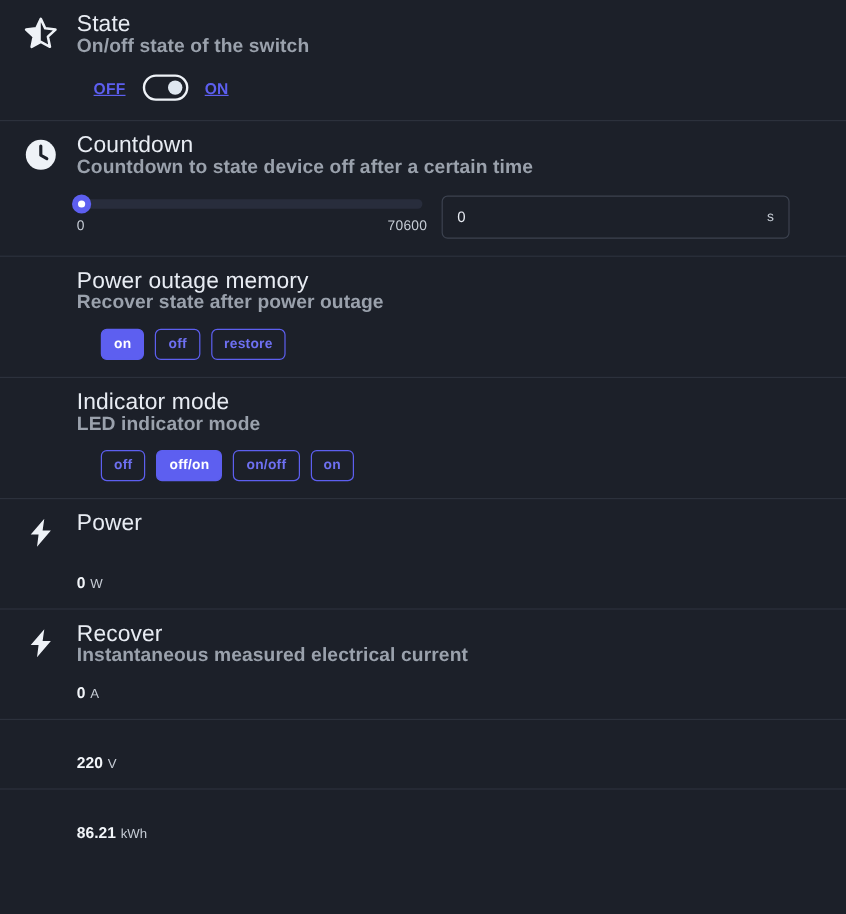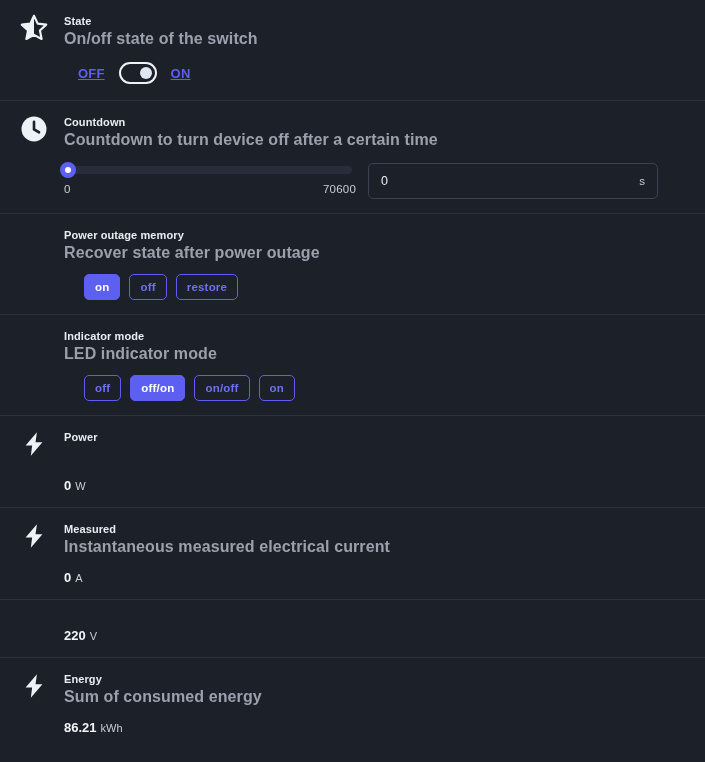--- a/index.html
+++ b/index.html
@@ -33,23 +33,23 @@
     min-width: 36px;
     height: 36px;
     display: flex;
     align-items: center;
     justify-content: center;
     margin-top: -2px;
   }
   .icon-slot.blank { width: 36px; min-width: 36px; }
   .titles { padding-top: 1px; }
   .sec-title {
-    font-size: 11px;
+    font-size: 19px;
     color: #e8ecf3;
-    font-weight: 700;
+    font-weight: 400;
     line-height: 16px;
     letter-spacing: .1px;
   }
   .sec-desc {
     font-size: 16px;
     color: #9aa1ac;
     font-weight: bold;
     line-height: 15px;
     margin-top: 2px;
     letter-spacing: .1px;
@@ -244,21 +244,21 @@
   <div class="section">
     <div class="sec-head">
       <div class="icon-slot">
         <svg width="30" height="30" viewBox="0 0 24 24">
           <circle cx="12" cy="12" r="10" fill="#eef2f7"></circle>
           <path d="M12 6.2v6.1l4 2.3" fill="none" stroke="#1c2029" stroke-width="2.1" stroke-linecap="round" stroke-linejoin="round"></path>
         </svg>
       </div>
       <div class="titles">
         <div class="sec-title">Countdown</div>
-        <div class="sec-desc">Countdown to turn device off after a certain time</div>
+        <div class="sec-desc">Countdown to state device off after a certain time</div>
       </div>
     </div>
     <div class="countdown-row">
       <div class="slider-wrap">
         <div class="slider-track">
           <div class="slider-thumb"></div>
         </div>
         <div class="slider-labels">
           <span>0</span>
           <span>70600</span>
@@ -320,48 +320,37 @@
   </div>
 
   <div class="section">
     <div class="sec-head">
       <div class="icon-slot">
         <svg width="28" height="28" viewBox="0 0 24 24">
           <path d="M14.5 2L4.8 13.2h5.6L9.3 22l9.9-11.6h-5.9z" fill="#eef2f7"></path>
         </svg>
       </div>
       <div class="titles">
-        <div class="sec-title">Measured</div>
+        <div class="sec-title">Recover</div>
         <div class="sec-desc">Instantaneous measured electrical current</div>
       </div>
     </div>
     <div class="value-line">
       <span class="value-num">0</span>
       <span class="value-unit">A</span>
     </div>
   </div>
 
   <div class="section">
     <div class="value-line">
       <span class="value-num">220</span>
       <span class="value-unit">V</span>
     </div>
   </div>
 
   <div class="section">
-    <div class="sec-head">
-      <div class="icon-slot">
-        <svg width="28" height="28" viewBox="0 0 24 24">
-          <path d="M14.5 2L4.8 13.2h5.6L9.3 22l9.9-11.6h-5.9z" fill="#eef2f7"></path>
-        </svg>
-      </div>
-      <div class="titles">
-        <div class="sec-title">Energy</div>
-        <div class="sec-desc">Sum of consumed energy</div>
-      </div>
-    </div>
     <div class="value-line">
       <span class="value-num">86.21</span>
       <span class="value-unit">kWh</span>
     </div>
   </div>
 
 </div>
 
 </body></html>

